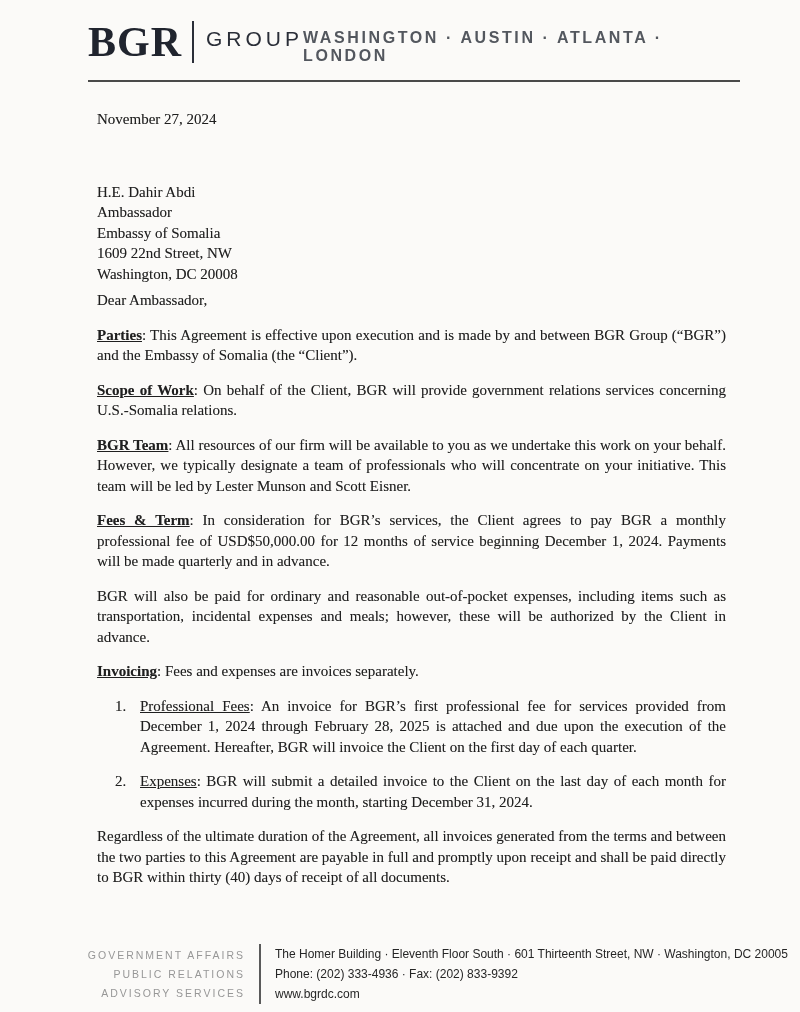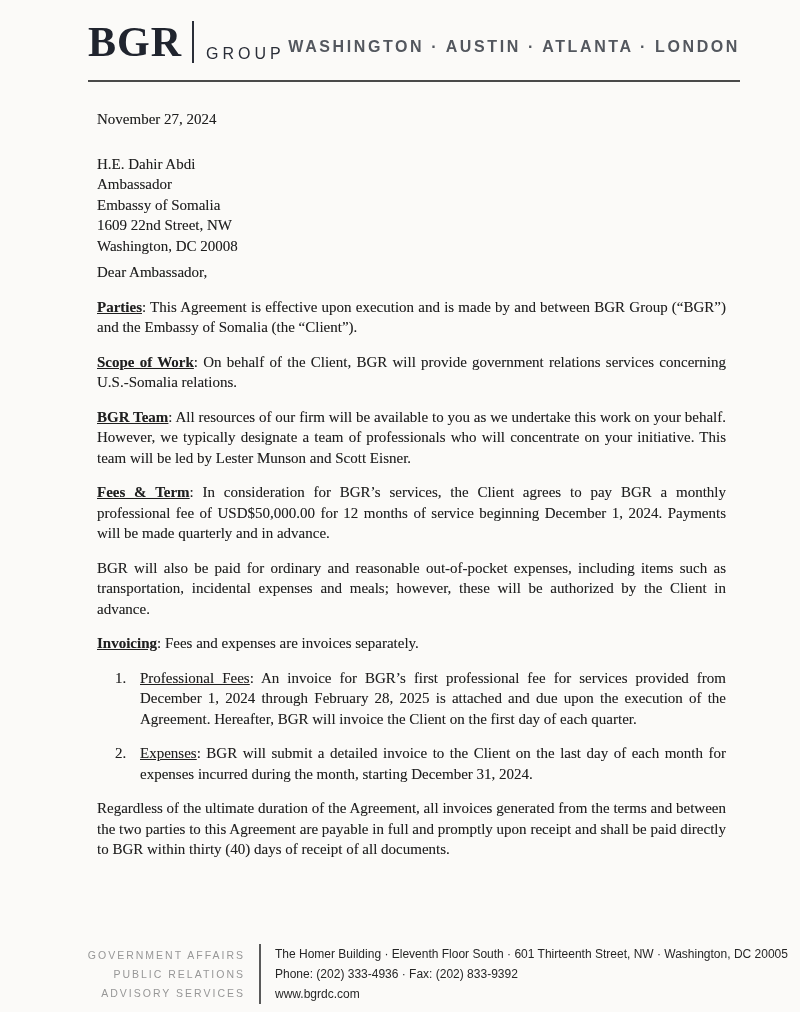--- a/index.html
+++ b/index.html
@@ -15,39 +15,39 @@
   }
 
   
   .letterhead {
     display: flex;
     align-items: center;
     justify-content: space-between;
     padding: 16px 60px 8px 88px;
     height: 52px;
   }
-  .logo { display: flex; align-items: flex-end; }
+  .logo { display: flex; align-items: flex-start; }
   .logo-bgr {
     font-family: "Liberation Serif", serif;
     font-weight: 700;
     font-size: 42px;
     letter-spacing: 1px;
     color: #20242e;
     line-height: 1;
   }
   .logo-bar {
     display: inline-block;
     width: 2px;
     height: 42px;
     background: #2a2e38;
     margin: 0 12px 0 10px;
   }
   .logo-group {
     font-family: "Liberation Sans", sans-serif;
-    font-size: 16px;
+    font-size: 21px;
     font-weight: 400;
     letter-spacing: 4px;
     color: #2a2e38;
     padding-top: 6px;
   }
   .cities {
     font-family: "Liberation Sans", sans-serif;
     font-size: 16px;
     font-weight: 600;
     letter-spacing: 2.6px;
@@ -61,21 +61,21 @@
   }
 
   
   .letter-body {
     padding: 0 74px 0 97px;
     font-size: 15px;
     line-height: 20.5px;
     text-shadow: 0 0 0.6px rgba(20,20,20,0.35);
   }
   .date { margin: 27px 0 0 0; }
-  .recipient { margin-top: 24px; }
+  .recipient { margin-top: 52px; }
   .salutation { margin: 6px 0 12px 0; }
   .para { margin: 14px 0 0 0; text-align: justify; }
   .para .lead {
     font-weight: 700;
     text-decoration: underline;
   }
   .list { margin: 14px 0 0 0; }
   .list-item {
     display: flex;
     margin: 0 0 14px 0;

